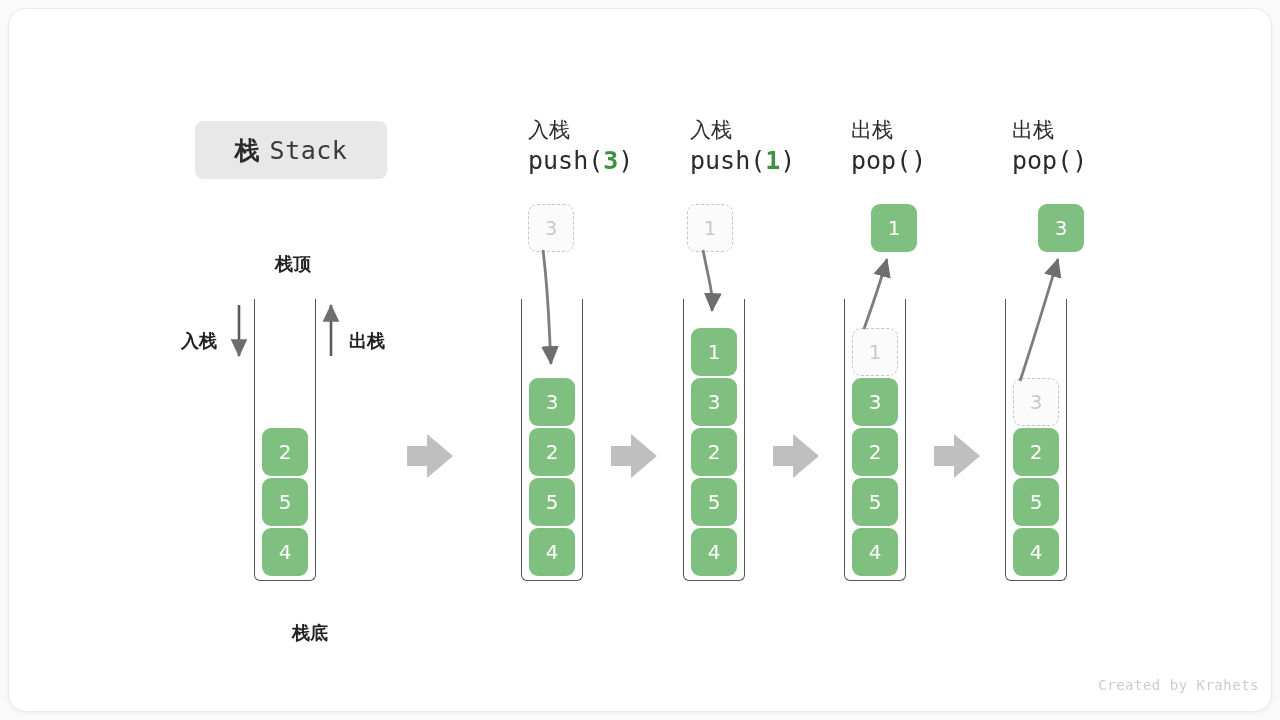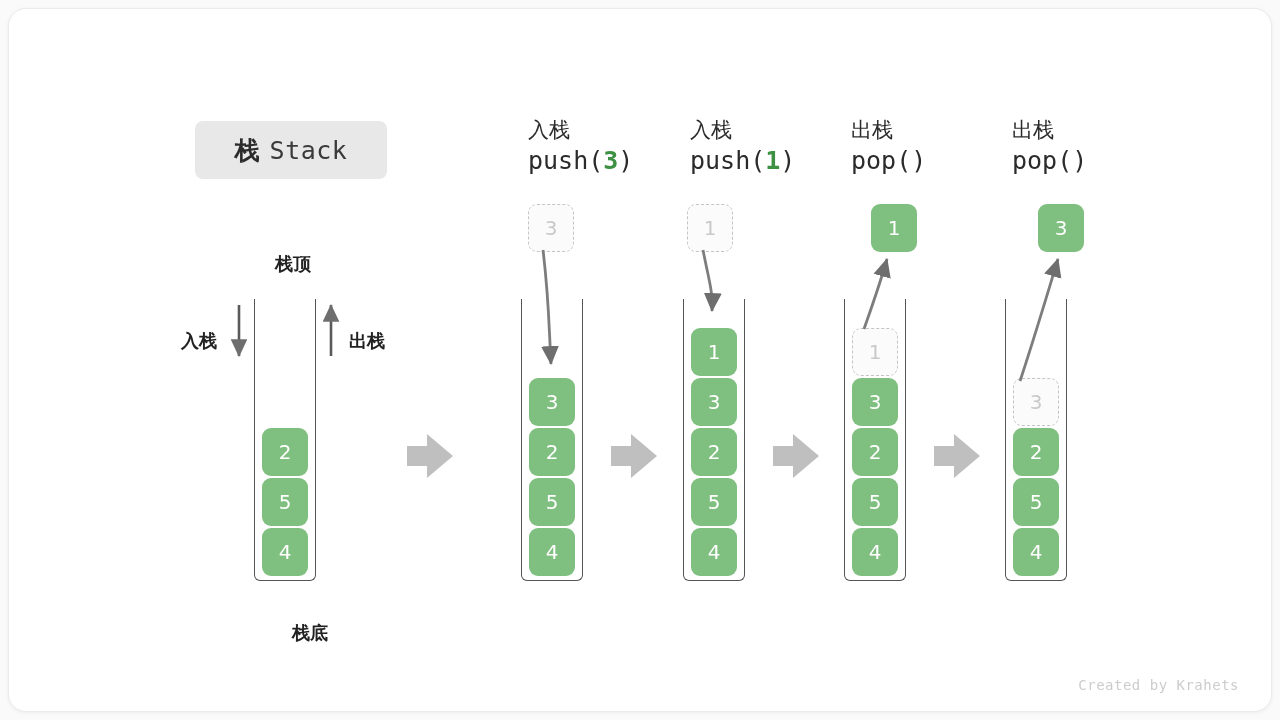--- a/index.html
+++ b/index.html
@@ -180,21 +180,21 @@
     left: 0;
     top: 0;
     width: 1264px;
     height: 704px;
     pointer-events: none;
   }
 
   
   .credit {
     position: absolute;
-    right: 32px;
+    right: 12px;
     bottom: 18px;
     font-family: "DejaVu Sans Mono", monospace;
     font-size: 14px;
     color: #cccccc;
     letter-spacing: 0.5px;
   }
 </style>
 </head>
 <body>
 

